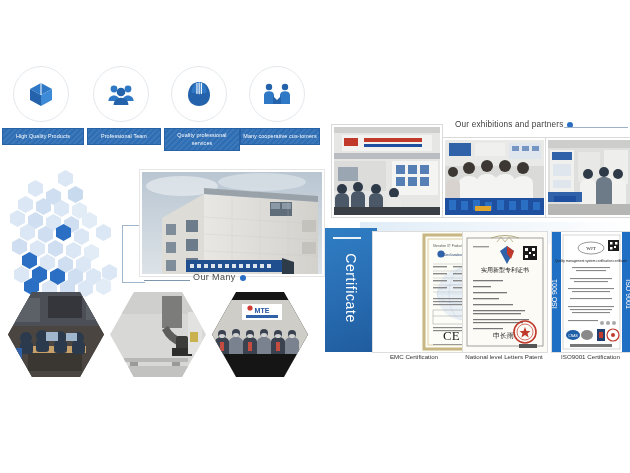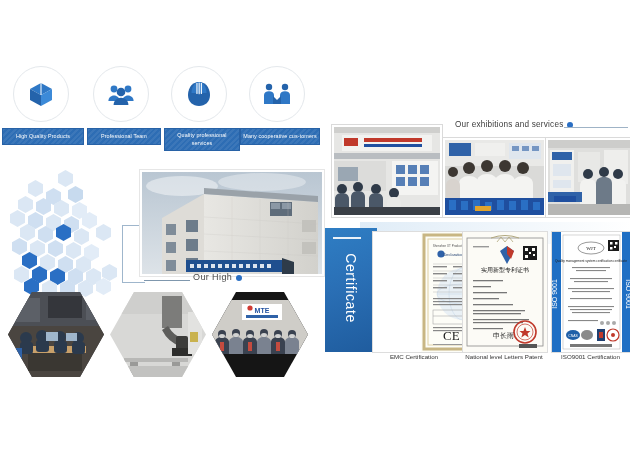--- a/index.html
+++ b/index.html
@@ -242,21 +242,21 @@
         <rect x="104" y="92" width="4" height="4"></rect>
           <rect x="111" y="92" width="4" height="4"></rect>
         <rect x="118" y="92" width="4" height="4"></rect>
           <rect x="125" y="92" width="4" height="4"></rect>
       </g>
       <polygon points="140,86 152,90 152,102 140,102" fill="#2e3b49"></polygon>
     </svg>
   </div>
   <div class="teamline"></div>
   <div class="teamlabel">
-    <span>Our High</span><span class="bluedot"></span>
+    <span>Our Many</span><span class="bluedot"></span>
   </div>
 
   <div class="hexphoto hp1">
     <svg width="96" height="85" viewBox="0 0 96 85">
       <rect width="96" height="85" fill="#3b3d42"></rect>
       <rect x="0" y="0" width="96" height="34" fill="#4c4f55"></rect>
       <rect x="6" y="6" width="26" height="24" fill="#5c6067"></rect>
       <rect x="40" y="4" width="34" height="22" fill="#34363b"></rect>
       <rect x="78" y="8" width="16" height="20" fill="#5a5e65"></rect>
       <rect x="0" y="34" width="96" height="51" fill="#4a4540"></rect>
@@ -367,21 +367,21 @@
         <path d="M35 88 V72 c0-4 3-6 7-6 s7 2 7 6 v16 z"></path>
       </g>
       <g fill="#e9e9e7">
           <path d="M53 88 V76 c0-4 3-6 7-6 s7 2 7 6 v12 z"></path>
         </g>
       <rect x="0" y="80" width="106" height="8" fill="#3a3f46"></rect>
     </svg>
   </div>
 
   <div class="exh-title">
-    <span>Our exhibitions and services</span><span class="bluedot"></span>
+    <span>Our exhibitions and partners</span><span class="bluedot"></span>
   </div>
   <div class="exh-rule"></div>
 
   <div class="exh-2">
     <svg width="99" height="75" viewBox="0 0 99 75">
       <rect width="99" height="75" fill="#dadad8"></rect>
       <rect x="0" y="0" width="99" height="26" fill="#e9e9e7"></rect>
       <rect x="4" y="3" width="22" height="13" fill="#2f62a8"></rect>
       <rect x="30" y="3" width="30" height="13" fill="#f0f0ee"></rect>
       <rect x="64" y="3" width="32" height="16" fill="#dfe6ee"></rect>

